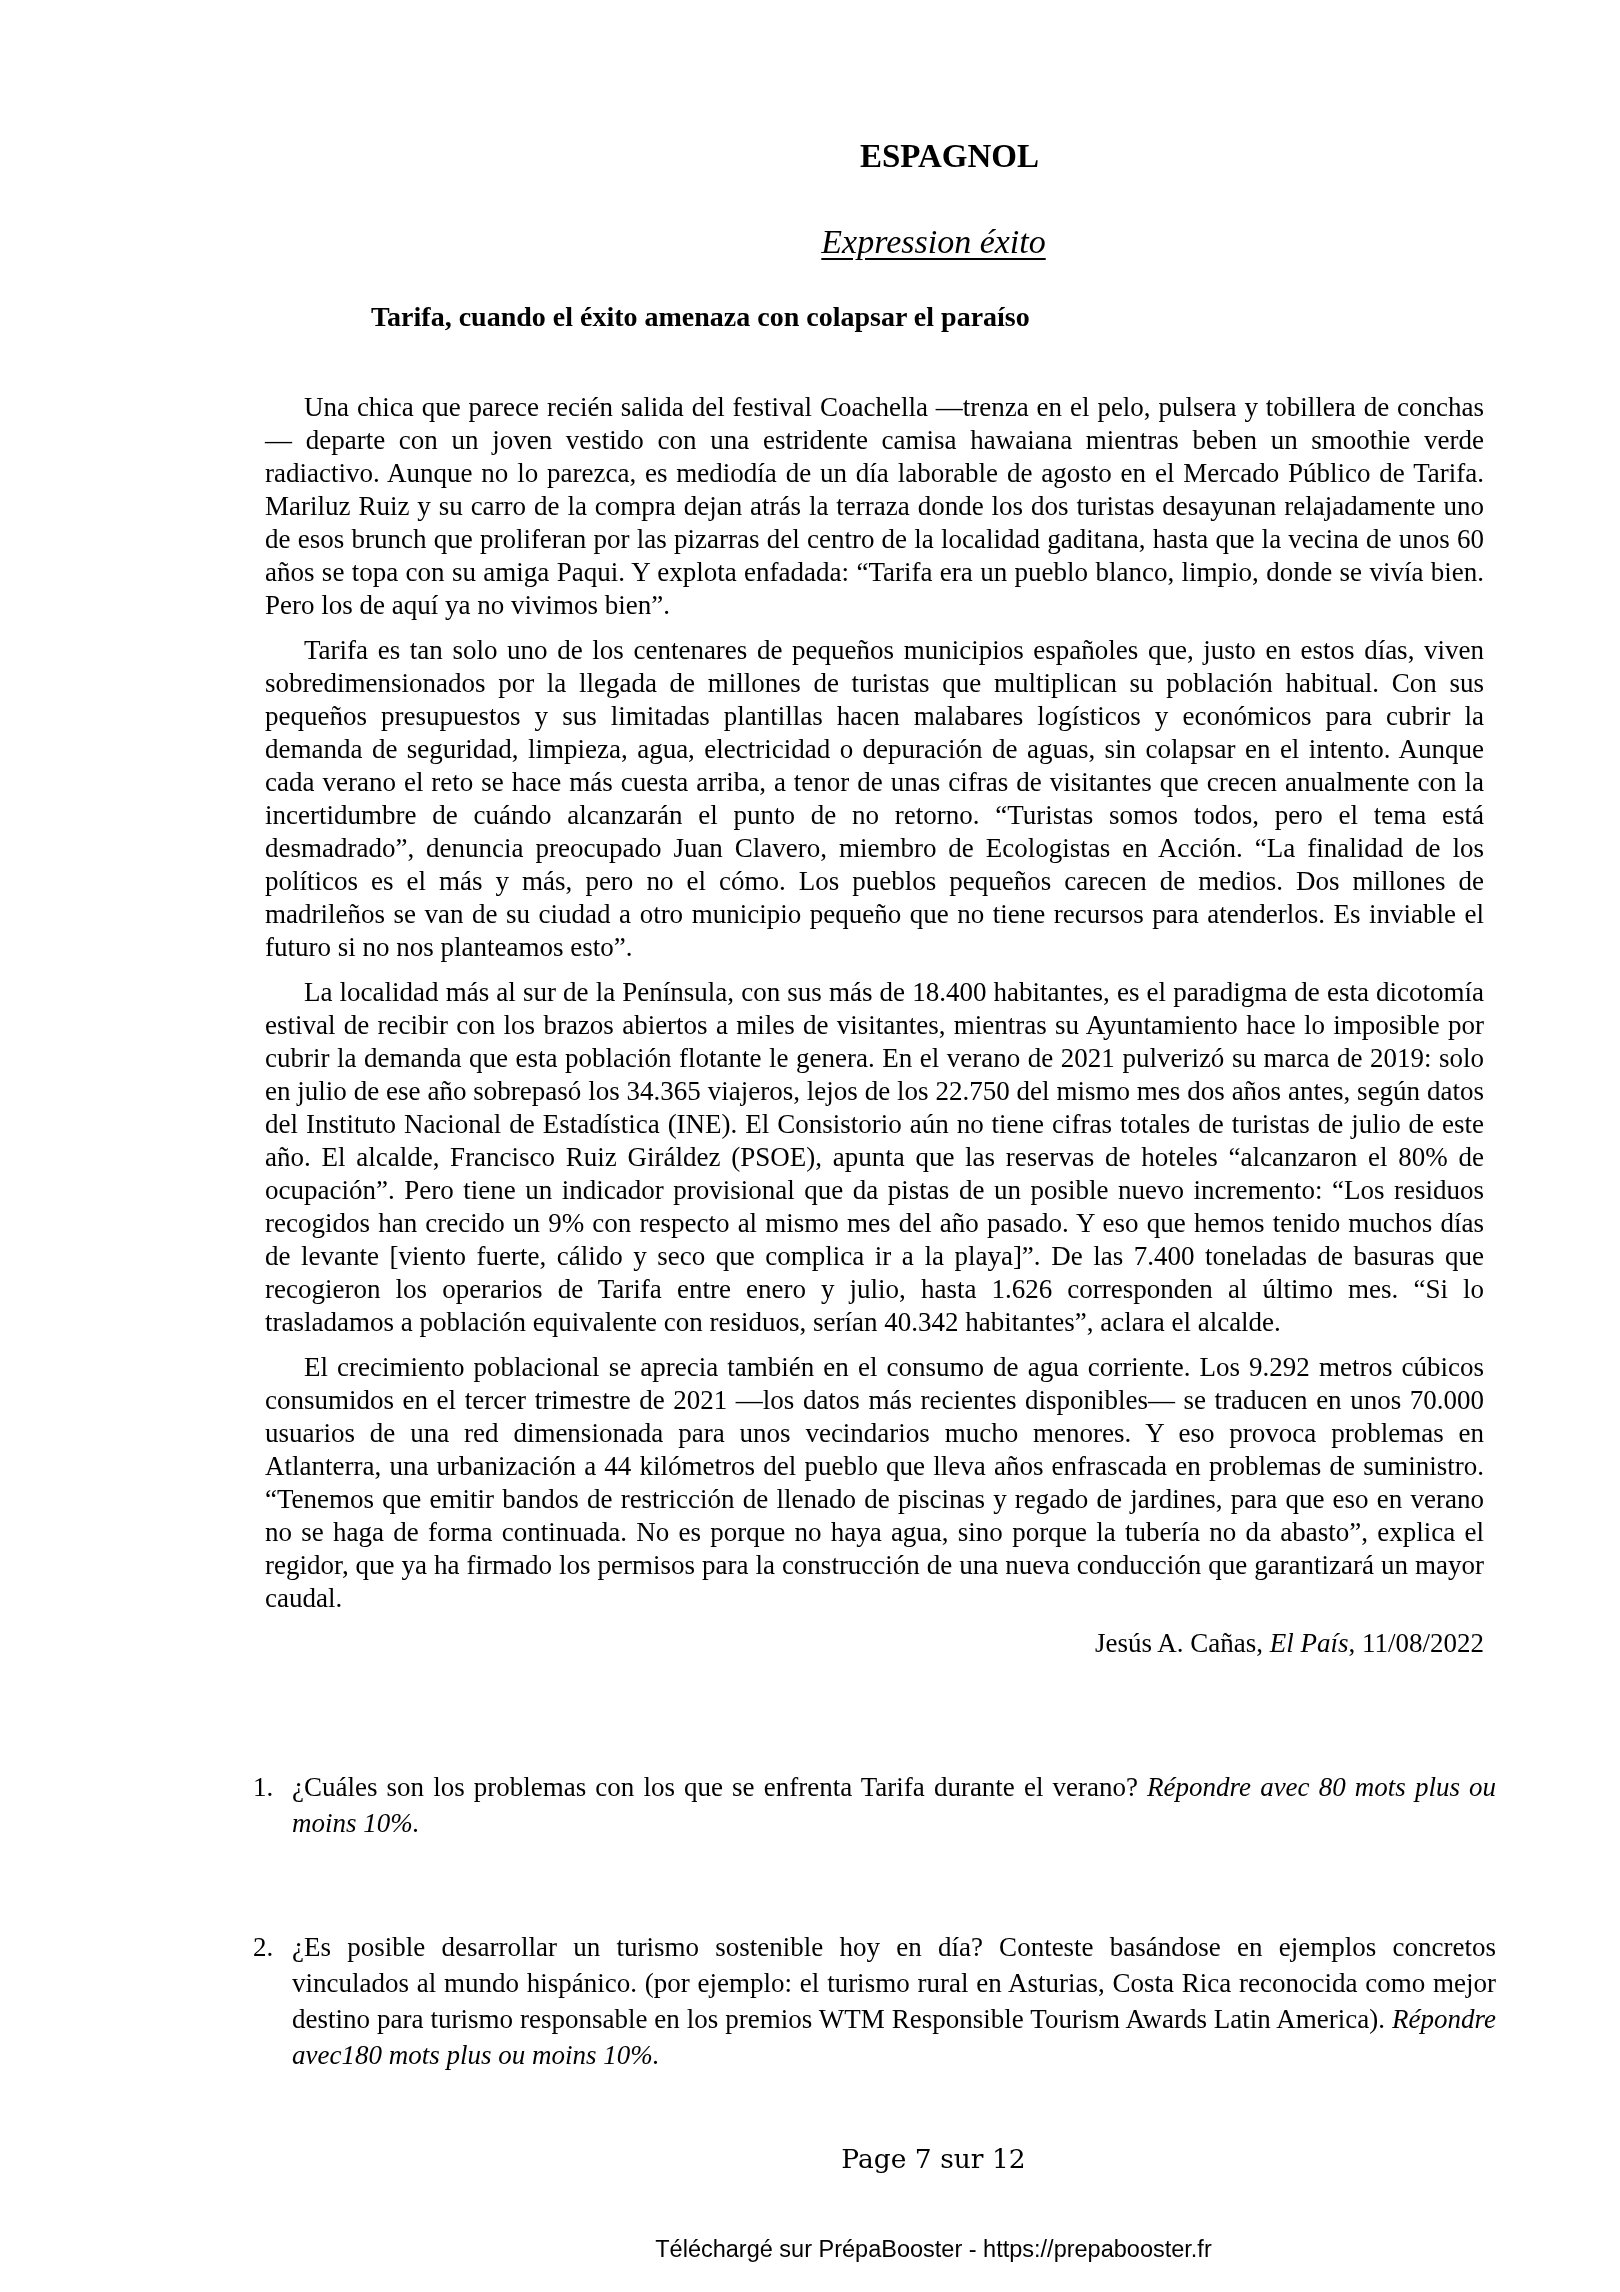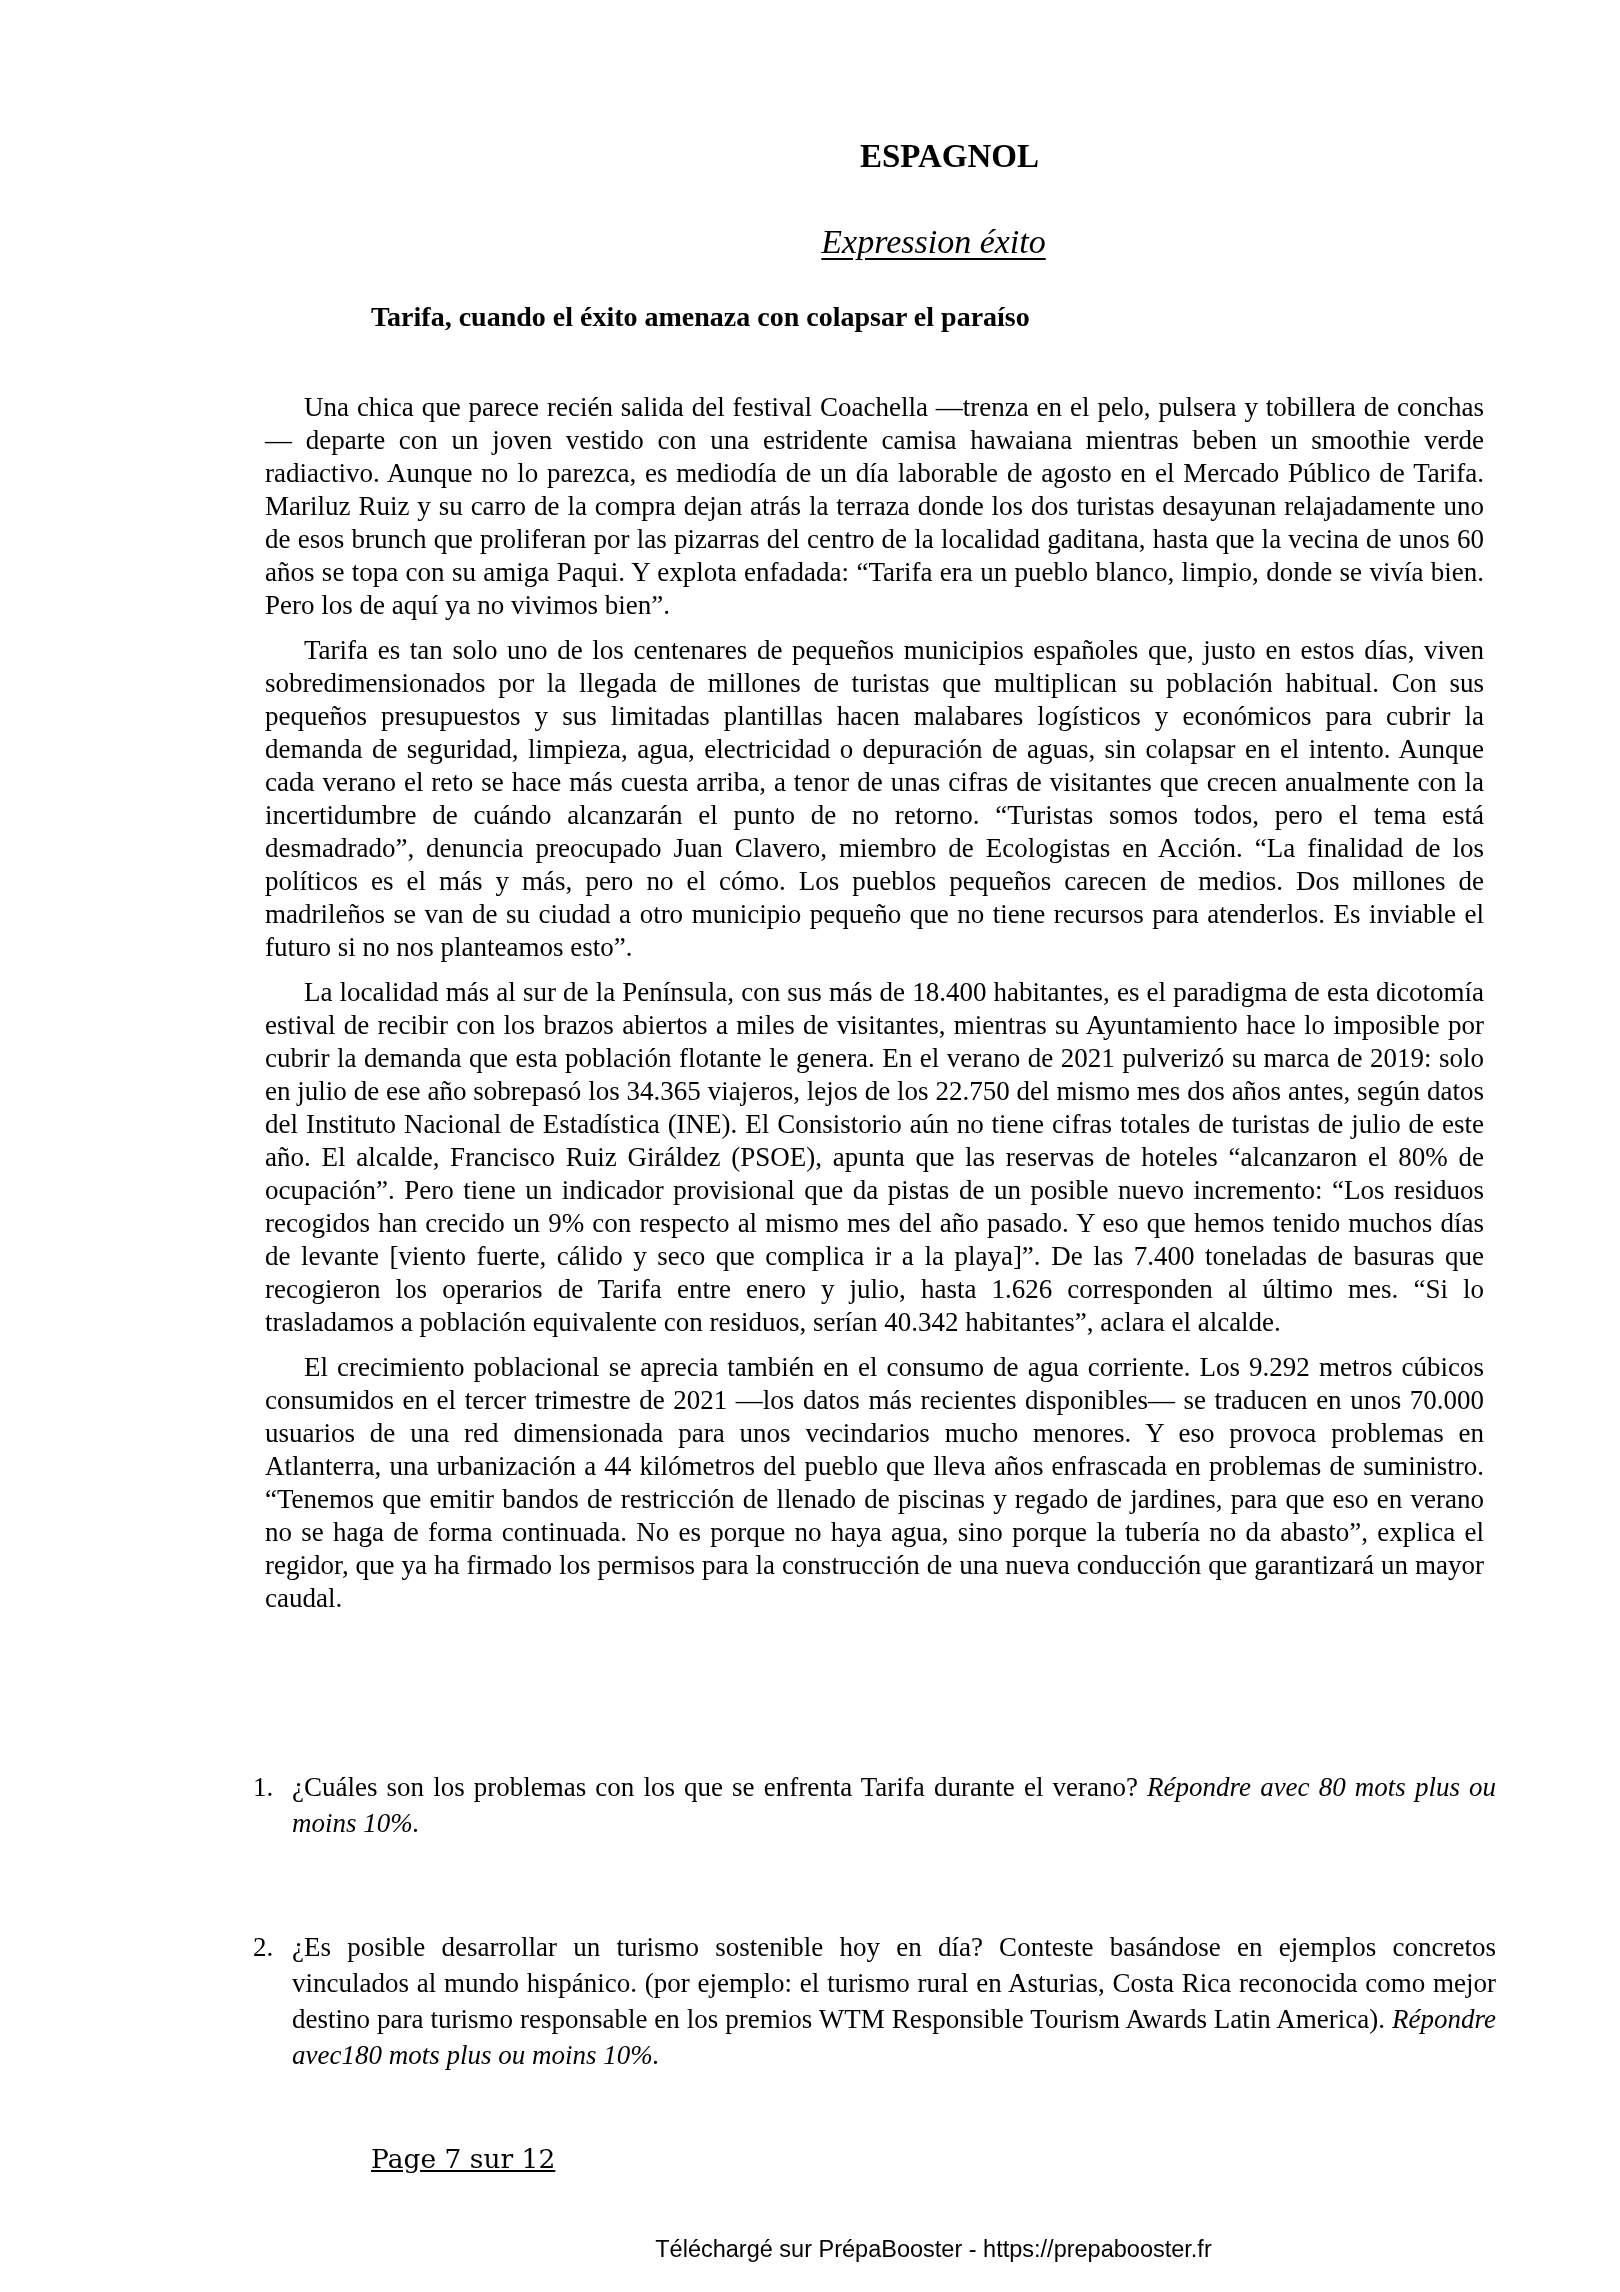--- a/index.html
+++ b/index.html
@@ -99,26 +99,26 @@
       flex: 1;
     }
     .question + .question {
       margin-top: 88px;
     }
     .page-number {
       position: absolute;
       top: 2142px;
       left: 0;
       width: 1243px;
+      text-align: center;
       font-family: "DejaVu Serif", serif;
       font-size: 26.5px;
       line-height: 33px;
       padding-left: 118px;
       box-sizing: border-box;
-      text-decoration: underline;
     }
     .footer-note {
       position: absolute;
       top: 2223px;
       left: 0;
       width: 1243px;
       text-align: center;
       font-family: "Liberation Sans", sans-serif;
       font-size: 23.5px;
       line-height: 29px;
@@ -139,20 +139,21 @@
     <span>Expression éxito</span>
   </div>
 
   <div class="article-title">Tarifa, cuando el éxito amenaza con colapsar el paraíso</div>
 
   <div class="article">
     <p>Una chica que parece recién salida del festival Coachella —trenza en el pelo, pulsera y tobillera de conchas— departe con un joven vestido con una estridente camisa hawaiana mientras beben un smoothie verde radiactivo. Aunque no lo parezca, es mediodía de un día laborable de agosto en el Mercado Público de Tarifa. Mariluz Ruiz y su carro de la compra dejan atrás la terraza donde los dos turistas desayunan relajadamente uno de esos brunch que proliferan por las pizarras del centro de la localidad gaditana, hasta que la vecina de unos 60 años se topa con su amiga Paqui. Y explota enfadada: “Tarifa era un pueblo blanco, limpio, donde se vivía bien. Pero los de aquí ya no vivimos bien”.</p>
     <p>Tarifa es tan solo uno de los centenares de pequeños municipios españoles que, justo en estos días, viven sobredimensionados por la llegada de millones de turistas que multiplican su población habitual. Con sus pequeños presupuestos y sus limitadas plantillas hacen malabares logísticos y económicos para cubrir la demanda de seguridad, limpieza, agua, electricidad o depuración de aguas, sin colapsar en el intento. Aunque cada verano el reto se hace más cuesta arriba, a tenor de unas cifras de visitantes que crecen anualmente con la incertidumbre de cuándo alcanzarán el punto de no retorno. “Turistas somos todos, pero el tema está desmadrado”, denuncia preocupado Juan Clavero, miembro de Ecologistas en Acción. “La finalidad de los políticos es el más y más, pero no el cómo. Los pueblos pequeños carecen de medios. Dos millones de madrileños se van de su ciudad a otro municipio pequeño que no tiene recursos para atenderlos. Es inviable el futuro si no nos planteamos esto”.</p>
     <p>La localidad más al sur de la Península, con sus más de 18.400 habitantes, es el paradigma de esta dicotomía estival de recibir con los brazos abiertos a miles de visitantes, mientras su Ayuntamiento hace lo imposible por cubrir la demanda que esta población flotante le genera. En el verano de 2021 pulverizó su marca de 2019: solo en julio de ese año sobrepasó los 34.365 viajeros, lejos de los 22.750 del mismo mes dos años antes, según datos del Instituto Nacional de Estadística (INE). El Consistorio aún no tiene cifras totales de turistas de julio de este año. El alcalde, Francisco Ruiz Giráldez (PSOE), apunta que las reservas de hoteles “alcanzaron el 80% de ocupación”. Pero tiene un indicador provisional que da pistas de un posible nuevo incremento: “Los residuos recogidos han crecido un 9% con respecto al mismo mes del año pasado. Y eso que hemos tenido muchos días de levante [viento fuerte, cálido y seco que complica ir a la playa]”. De las 7.400 toneladas de basuras que recogieron los operarios de Tarifa entre enero y julio, hasta 1.626 corresponden al último mes. “Si lo trasladamos a población equivalente con residuos, serían 40.342 habitantes”, aclara el alcalde.</p>
     <p>El crecimiento poblacional se aprecia también en el consumo de agua corriente. Los 9.292 metros cúbicos consumidos en el tercer trimestre de 2021 —los datos más recientes disponibles— se traducen en unos 70.000 usuarios de una red dimensionada para unos vecindarios mucho menores. Y eso provoca problemas en Atlanterra, una urbanización a 44 kilómetros del pueblo que lleva años enfrascada en problemas de suministro. “Tenemos que emitir bandos de restricción de llenado de piscinas y regado de jardines, para que eso en verano no se haga de forma continuada. No es porque no haya agua, sino porque la tubería no da abasto”, explica el regidor, que ya ha firmado los permisos para la construcción de una nueva conducción que garantizará un mayor caudal.</p>
+    <p class="source"><span>Jesús A. Cañas, </span><em>El País</em><span>, 11/08/2022</span></p>
   </div>
 
   <div class="questions">
     <div class="question">
       <span class="num">1.</span>
       <span class="qtext"><span>¿Cuáles son los problemas con los que se enfrenta Tarifa durante el verano? </span><em>Répondre avec 80 mots plus ou moins 10%.</em></span>
     </div>
     <div class="question">
       <span class="num">2.</span>
       <span class="qtext"><span>¿Es posible desarrollar un turismo sostenible hoy en día? Conteste basándose en ejemplos concretos vinculados al mundo hispánico. (por ejemplo: el turismo rural en Asturias, Costa Rica reconocida como mejor destino para turismo responsable en los premios WTM Responsible Tourism Awards Latin America). </span><em>Répondre avec180 mots plus ou moins 10%.</em></span>

